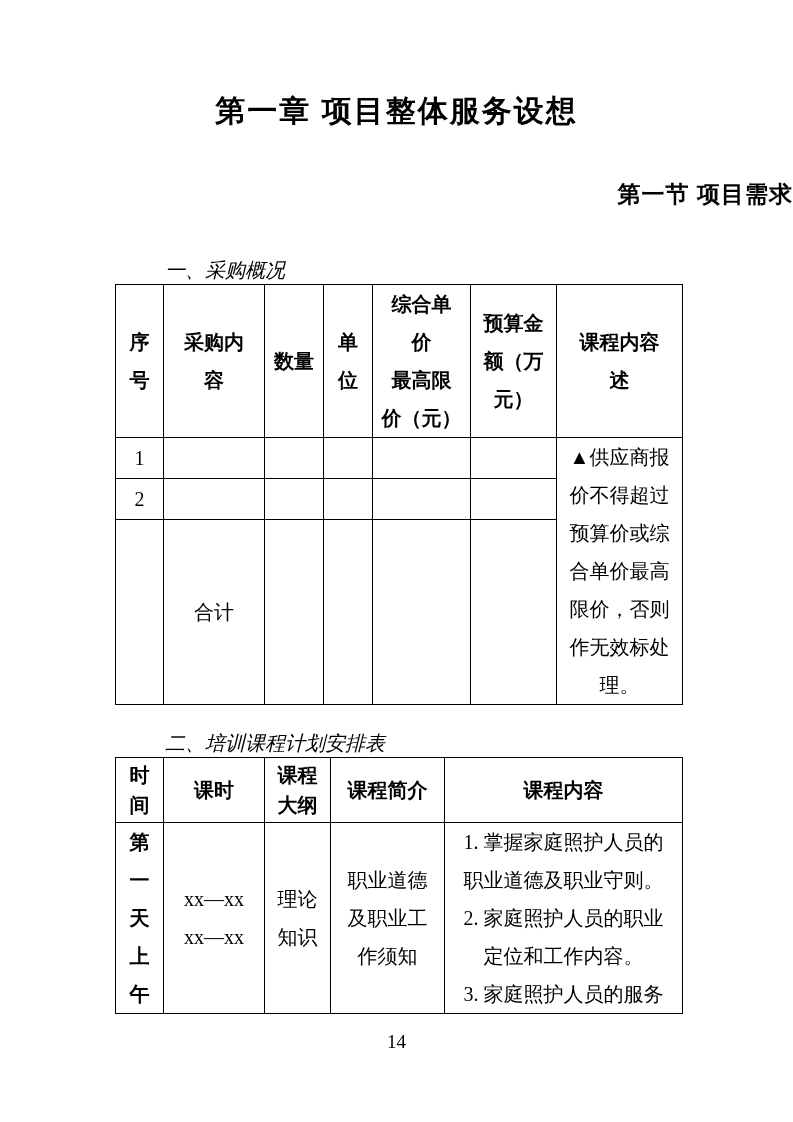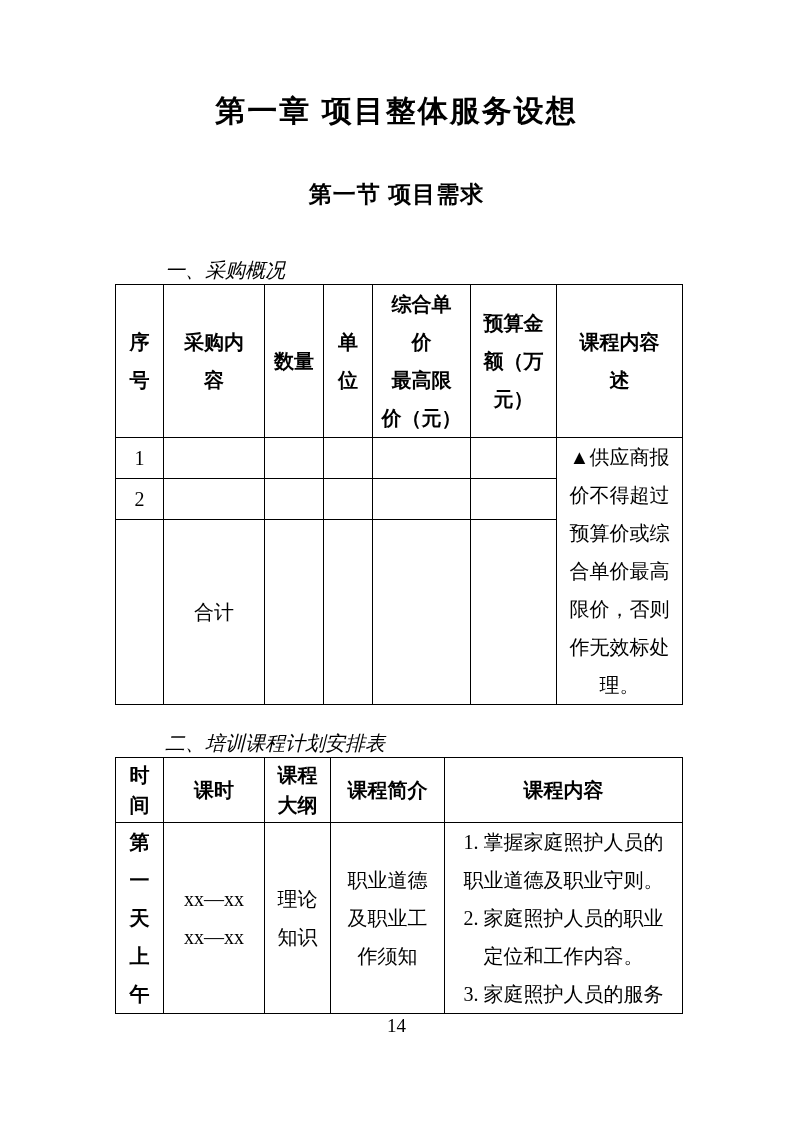--- a/index.html
+++ b/index.html
@@ -19,21 +19,21 @@
 
   .title {
     padding-top: 90px;
     text-align: center;
     font-size: 30px;
     line-height: 42px;
     letter-spacing: 2px;
   }
   .subtitle {
     margin-top: 46px;
-    text-align: center;
+    text-align: right;
     font-size: 23px;
     line-height: 32px;
     letter-spacing: 1px;
   }
   .list-label {
     margin-left: 165px;
     font-size: 20px;
     line-height: 24px;
     font-style: italic;
   }
@@ -66,20 +66,21 @@
   tr.rtotal { height: 184px; }
   td.total-cell { font-family: "Liberation Sans", "DejaVu Sans", sans-serif; font-weight: normal; }
   td.note-cell { line-height: 38px; }
 
   tr.hdr2 { height: 65px; }
   tr.hdr2 th { line-height: 30px; }
   tr.body2 { height: 190px; }
   td.time-cell { font-family: "Liberation Sans", "DejaVu Sans", sans-serif; font-weight: bold; }
 
   .pagenum {
+    margin-top: 16px;
     text-align: center;
     font-size: 19px;
     line-height: 24px;
   }
 </style>
 </head>
 <body>
 
 <div class="page">
 

